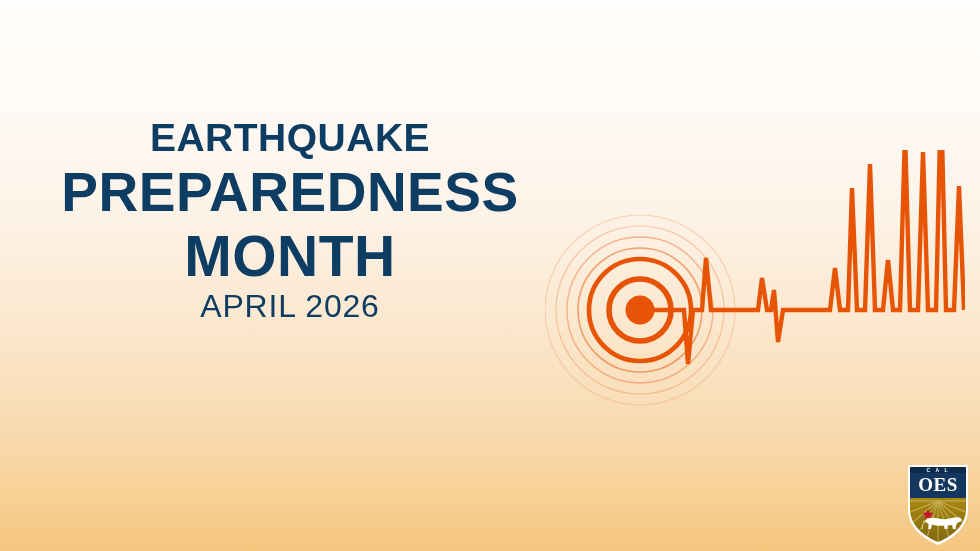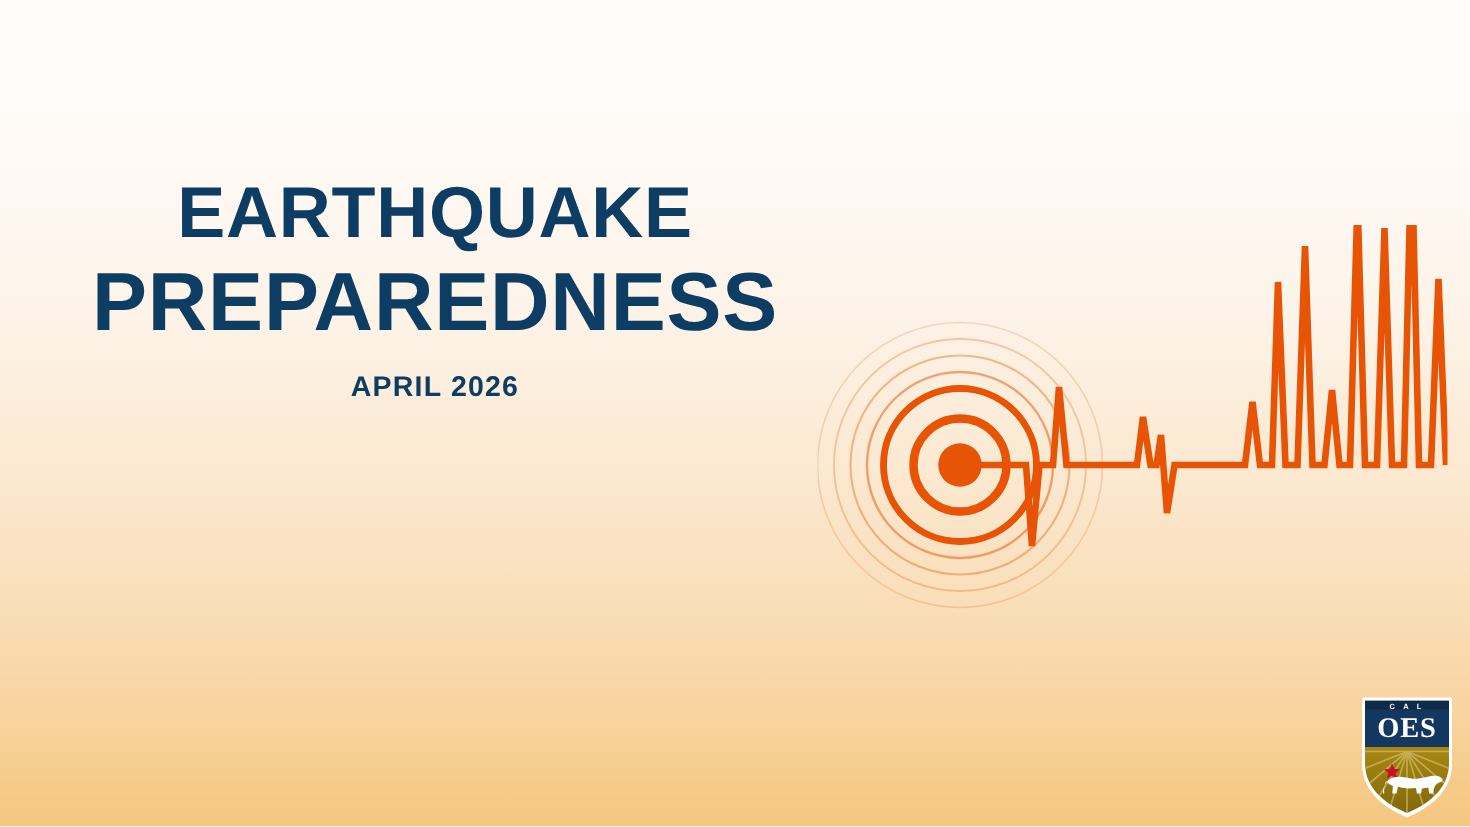--- a/index.html
+++ b/index.html
@@ -32,29 +32,29 @@
     text-align: center;
     user-select: none;
   }
   .headline {
     color: #0e3d63;
     font-weight: 700;
     letter-spacing: 0.5px;
     line-height: 1.03;
     margin: 0;
   }
-  .line-1 { font-size: 48px; }
+  .line-1 { font-size: 39px; }
   .line-2 { font-size: 55px; margin-top: 6px; }
   .line-3 { font-size: 57px; margin-top: 6px; }
   .subtitle {
     color: #0e3d63;
-    font-weight: 700;
-    font-size: 19px;
+    font-weight: 400;
+    font-size: 32px;
     letter-spacing: 0.8px;
-    margin-top: 18px;
+    margin-top: 2px;
   }
 
   
   .quake-graphic {
     position: absolute;
     left: 545px;
     top: 150px;
     width: 420px;
     height: 300px;
   }
@@ -71,20 +71,21 @@
   .logo svg { display: block; }
 </style>
 </head>
 <body>
 
 <div class="banner">
 
   <div class="headline-block">
     <div class="headline line-1">EARTHQUAKE</div>
     <div class="headline line-2">PREPAREDNESS</div>
+    <div class="headline line-3">MONTH</div>
     <div class="subtitle">APRIL 2026</div>
   </div>
 
   <div class="quake-graphic">
     <svg width="420" height="300" viewBox="0 0 420 300">
 
       <g fill="none" stroke="#e85405">
         <circle cx="95" cy="160" r="95" stroke-width="1.1" opacity="0.20"></circle>
         <circle cx="95" cy="160" r="84" stroke-width="1.2" opacity="0.28"></circle>
         <circle cx="95" cy="160" r="73" stroke-width="1.4" opacity="0.38"></circle>

